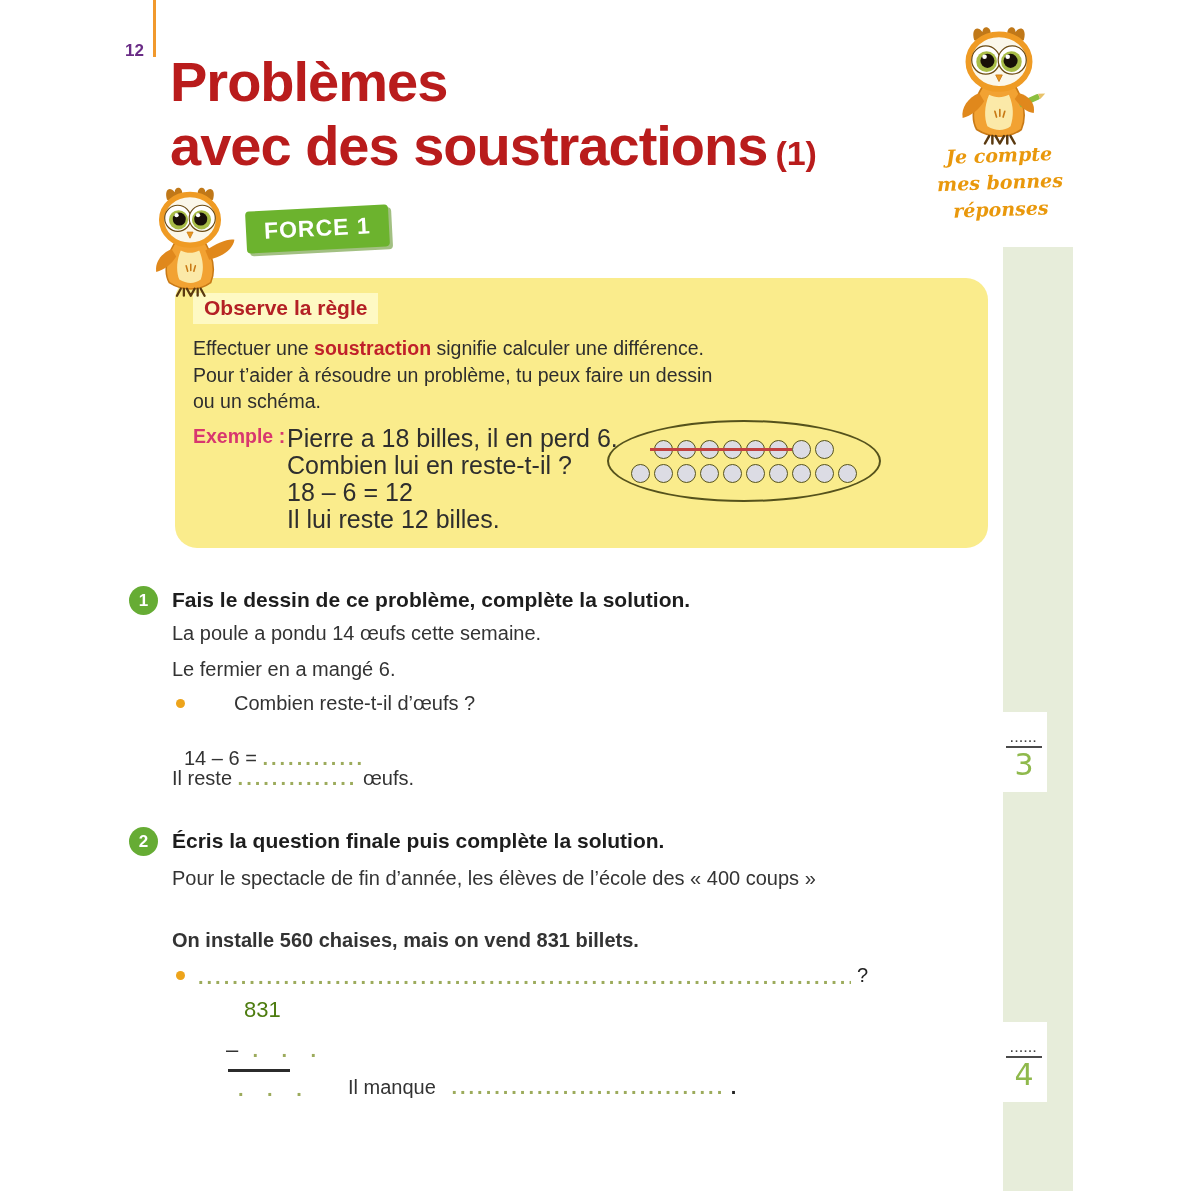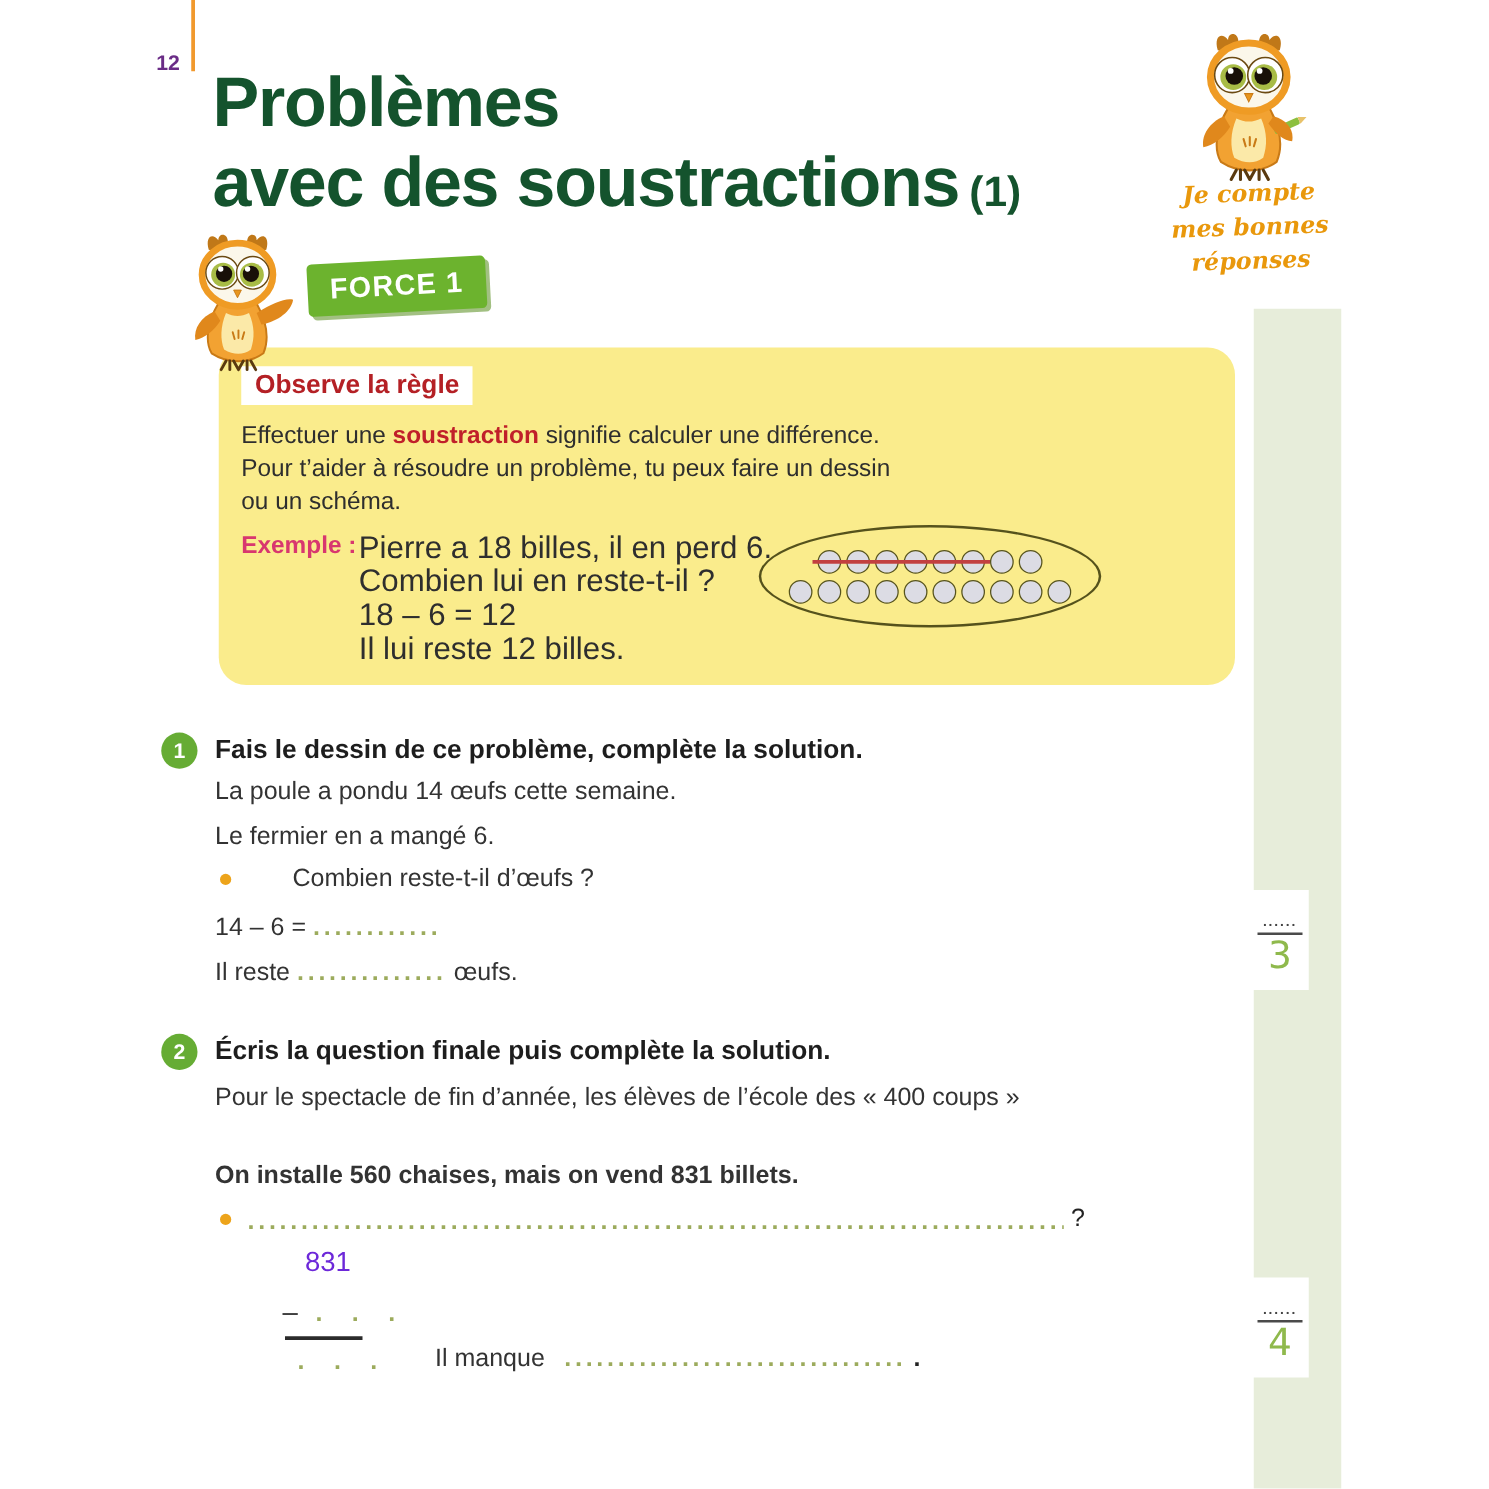--- a/index.html
+++ b/index.html
@@ -4,36 +4,36 @@
 <style>
   * { margin:0; padding:0; box-sizing:border-box; }
   html,body { background:#ffffff; }
   #page {
     position:relative; width:1191px; height:1191px; background:#ffffff;
     font-family:"Liberation Sans","DejaVu Sans",sans-serif; color:#2e2e2e; overflow:hidden;
   }
   
   #corner-line { position:absolute; left:153px; top:0; width:3px; height:57px; background:#F1992D; }
   #page-number { position:absolute; left:125px; top:41px; font-size:17px; font-weight:bold; color:#6A2C86; }
-  #title { position:absolute; left:170px; top:50px; color:#14532d; font-weight:bold; letter-spacing:-1px; line-height:64px; font-size:56px; }
+  #title { position:absolute; left:170px; top:50px; color:#b91c1c; font-weight:bold; letter-spacing:-1px; line-height:64px; font-size:56px; }
   #title .suffix { font-size:34px; letter-spacing:0; margin-left:8px; }
   
   #owl-right { position:absolute; left:947px; top:22px; width:104px; height:124px; }
   #mascot-caption { position:absolute; left:918px; top:142px; width:164px; text-align:center;
     font-family:"DejaVu Serif",serif; font-style:italic; font-weight:bold; color:#E9980C;
     font-size:19px; line-height:27px; transform:rotate(-2deg); }
   
   #owl-left { position:absolute; left:138px; top:183px; width:104px; height:115px; z-index:3; }
   #force-badge { position:absolute; left:246px; top:208px; background:#6CB32E; color:#fff;
     font-weight:bold; font-size:23px; letter-spacing:1px; padding:7px 18px 8px; border-radius:4px;
     transform:rotate(-3deg); box-shadow:3px 3px 0 rgba(86,140,28,0.55); z-index:3; }
   
   #rule-box { position:absolute; left:175px; top:278px; width:813px; height:270px;
     background:#FAEC8C; border-radius:22px; }
-  #rule-label { position:absolute; left:18px; top:15px; background:#ffffff; color:#B42025;
+  #rule-label { position:absolute; left:18px; top:15px; background:#fef9c3; color:#B42025;
     font-weight:bold; font-size:21px; padding:3px 11px 4px; }
   #rule-intro { position:absolute; left:18px; top:57px; font-size:19.5px; line-height:26.5px; color:#2e2e2e; width:610px; }
   #rule-intro b { color:#C0202A; }
   #example-label { position:absolute; left:18px; top:147px; color:#D8376F; font-weight:bold; font-size:19.5px; }
   #example-lines { position:absolute; left:112px; top:147px; font-size:25px; line-height:27px; color:#2e2e2e; }
   
   #marbles { position:absolute; left:432px; top:142px; width:274px; height:82px;
     border:2px solid #55521C; border-radius:50%;
     display:flex; flex-direction:column; align-items:center; justify-content:center; gap:5px; }
   .marble-row { display:flex; gap:4px; position:relative; }
@@ -46,21 +46,21 @@
   .body-line { position:absolute; left:172px; font-size:20px; color:#333; }
   .bullet { display:inline-block; width:9px; height:9px; border-radius:50%; background:#EDA41B; }
   .dots { color:#9CAB5C; font-weight:bold; letter-spacing:3px; font-size:20px; }
   .wide-dots { color:#9CAB5C; font-weight:bold; letter-spacing:9px; font-size:20px; }
   .bullet-row { position:absolute; left:176px; display:flex; align-items:center; }
   .bullet-row .bullet { margin-right:13px; }
   #question-row { top:962px; width:692px; }
   #question-row .leader { flex:1; overflow:hidden; white-space:nowrap; margin-top:4px; }
   #question-row .qmark { font-size:20px; color:#222; margin-left:6px; }
   
-  #minuend { position:absolute; left:244px; top:997px; font-size:22px; color:#6d28d9; }
+  #minuend { position:absolute; left:244px; top:997px; font-size:22px; color:#4d7c0f; }
   #minus-row { position:absolute; left:226px; top:1037px; font-size:22px; color:#333; }
   #minus-row .wide-dots { margin-left:8px; }
   #sub-line { position:absolute; left:228px; top:1069px; width:62px; height:3px; background:#2b2b2b; }
   #result-dots { position:absolute; left:238px; top:1078px; }
   #missing-row { position:absolute; left:348px; top:1076px; font-size:20px; color:#333; }
   #missing-row .dots { margin-left:10px; }
   #missing-row .end { color:#222; font-weight:bold; }
   
   #score-strip { position:absolute; left:1003px; top:247px; width:70px; height:944px; background:#E7EDDA; }
   .score-box { position:absolute; left:1001px; width:46px; height:80px; background:#ffffff;
@@ -177,21 +177,21 @@
   </div>
 
   <div class="ex-num" style="left:129px; top:586px;">1</div>
   <div class="ex-heading" style="top:588px;">Fais le dessin de ce problème, complète la solution.</div>
   <div class="body-line" style="top:622px;">La poule a pondu 14 œufs cette semaine.</div>
   <div class="body-line" style="top:658px;">Le fermier en a mangé 6.</div>
   <div class="bullet-row" style="top:692px;gap:36px;">
     <span class="bullet"></span>
     <span style="font-size:20px;color:#333;">Combien reste-t-il d’œufs ?</span>
   </div>
-  <div class="body-line" style="top:731px;">
+  <div class="body-line" style="top:747px;margin-left:12px;">
     <span>14 – 6 =</span>
     <span class="dots">............</span>
   </div>
   <div class="body-line" style="top:767px;">
     <span>Il reste</span>
     <span class="dots">..............</span>
     <span>œufs.</span>
   </div>
 
   <div class="ex-num" style="left:129px; top:827px;">2</div>

